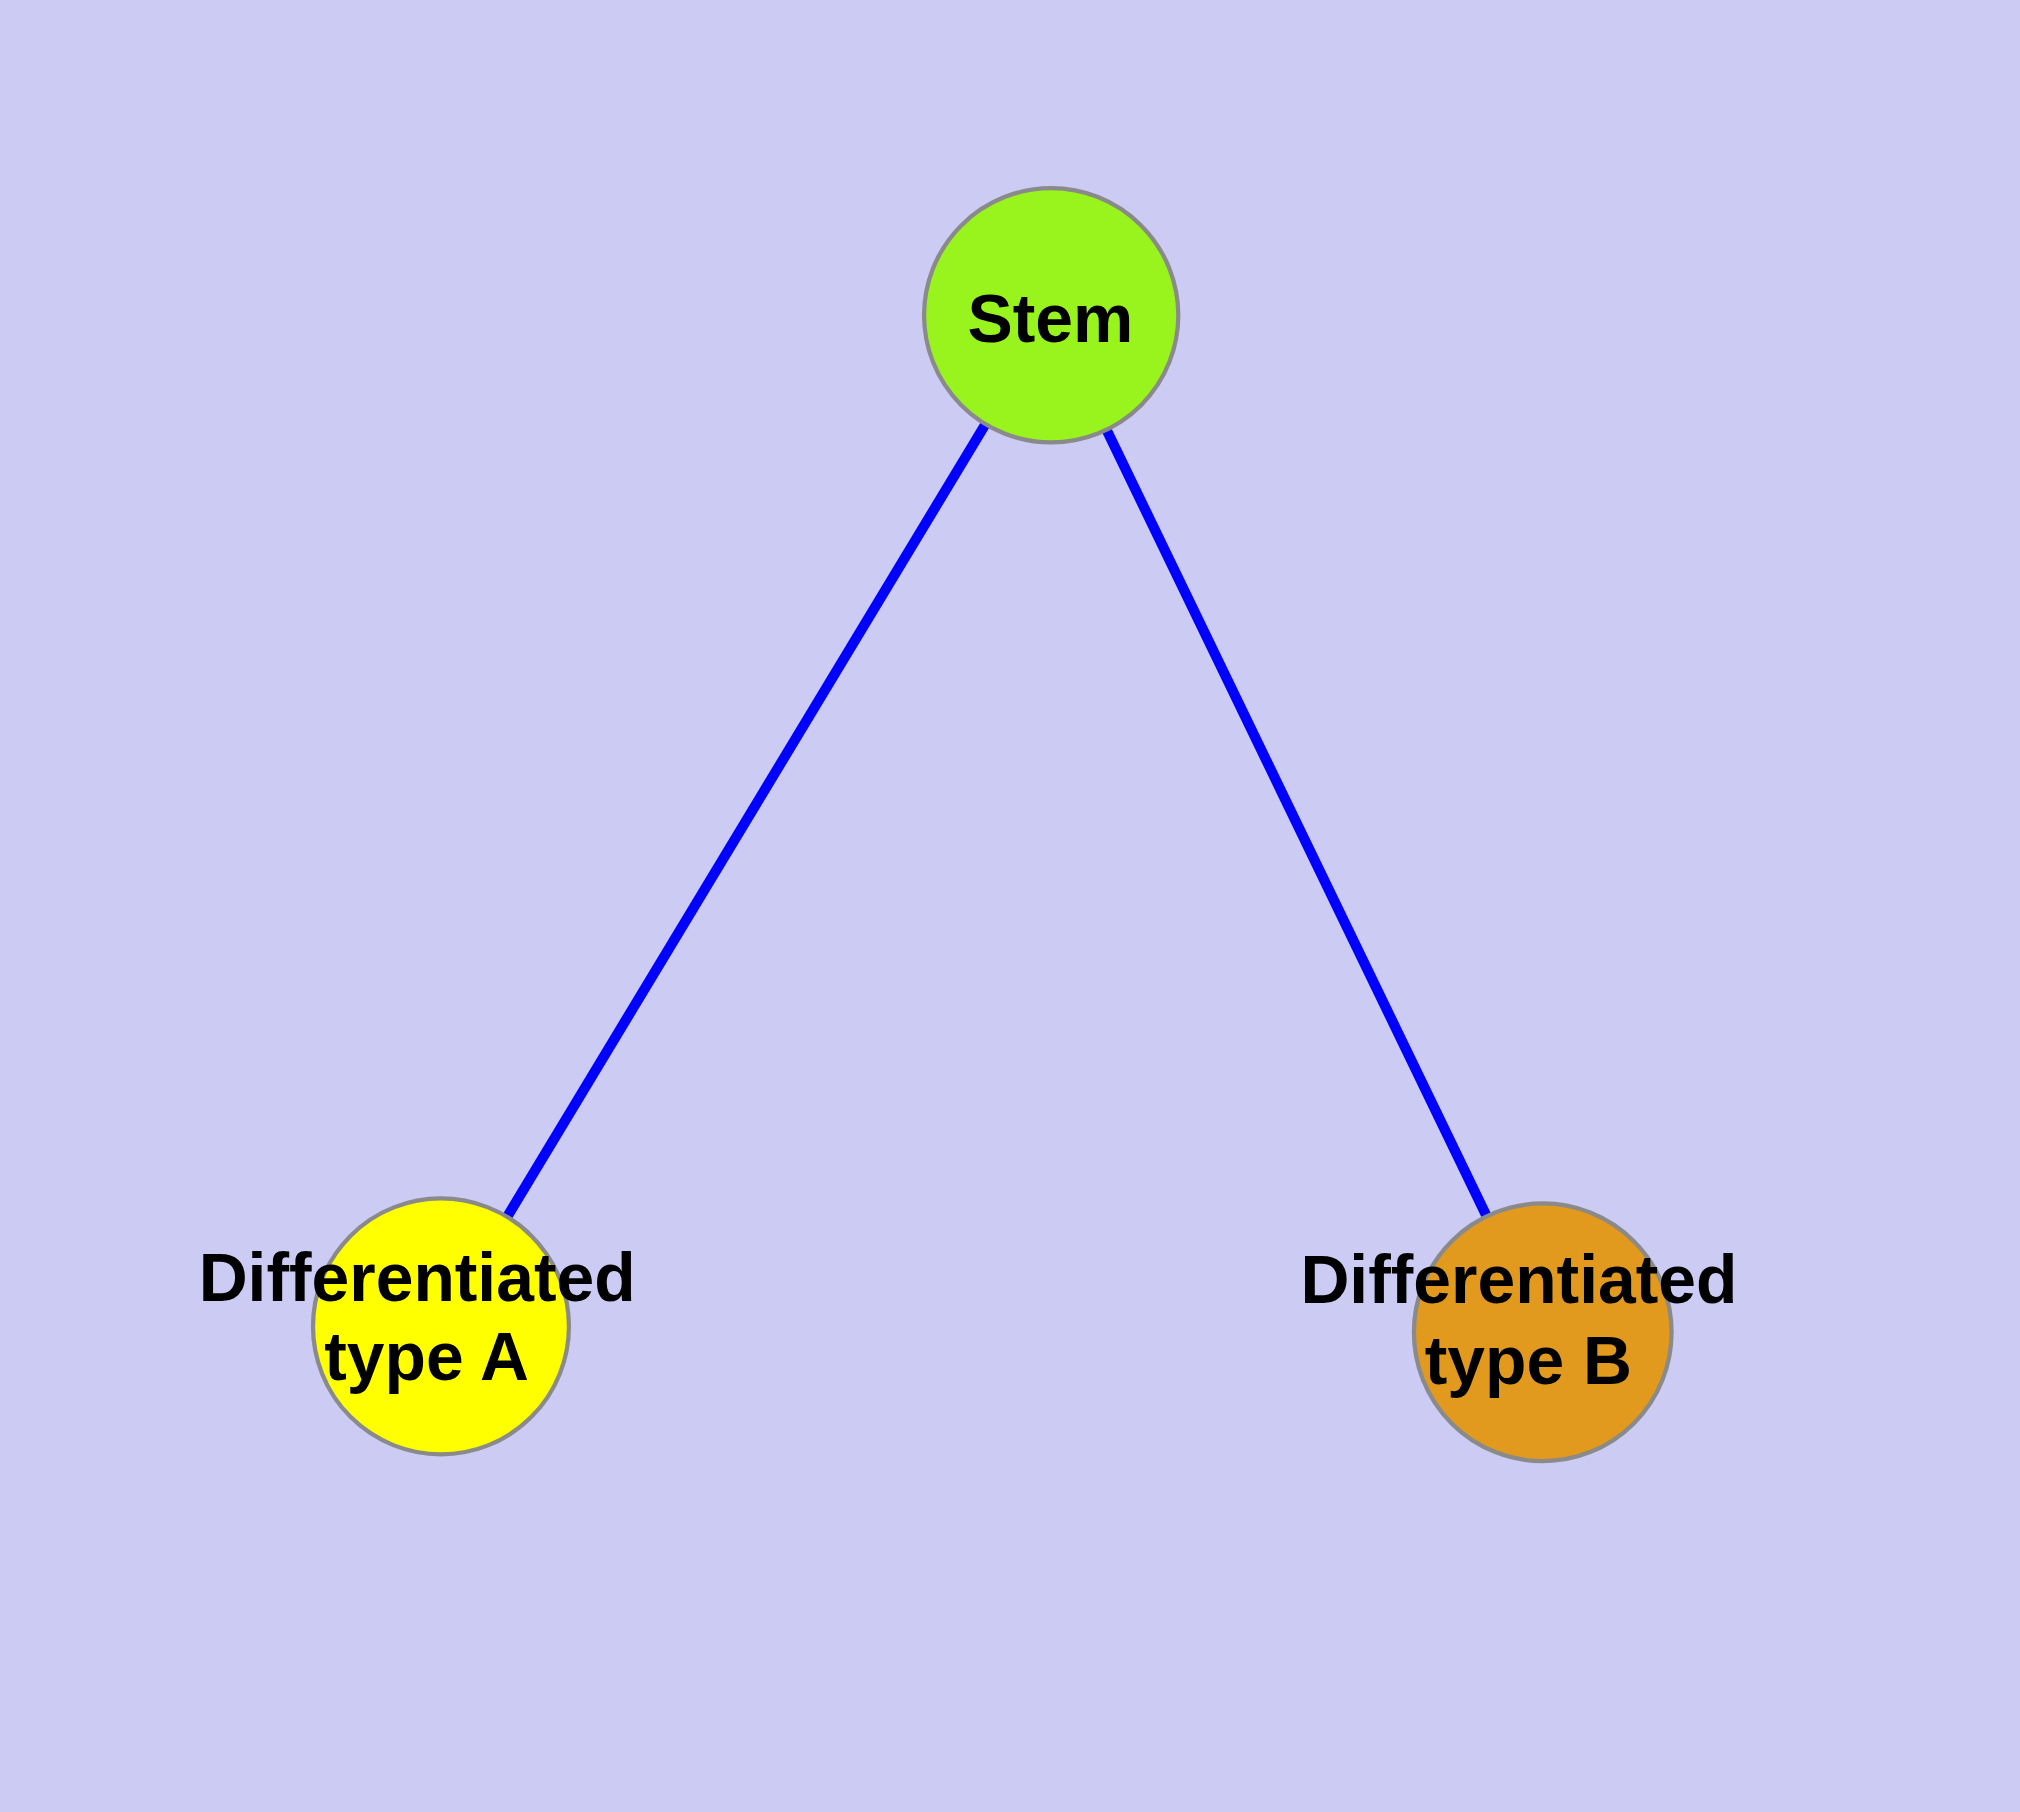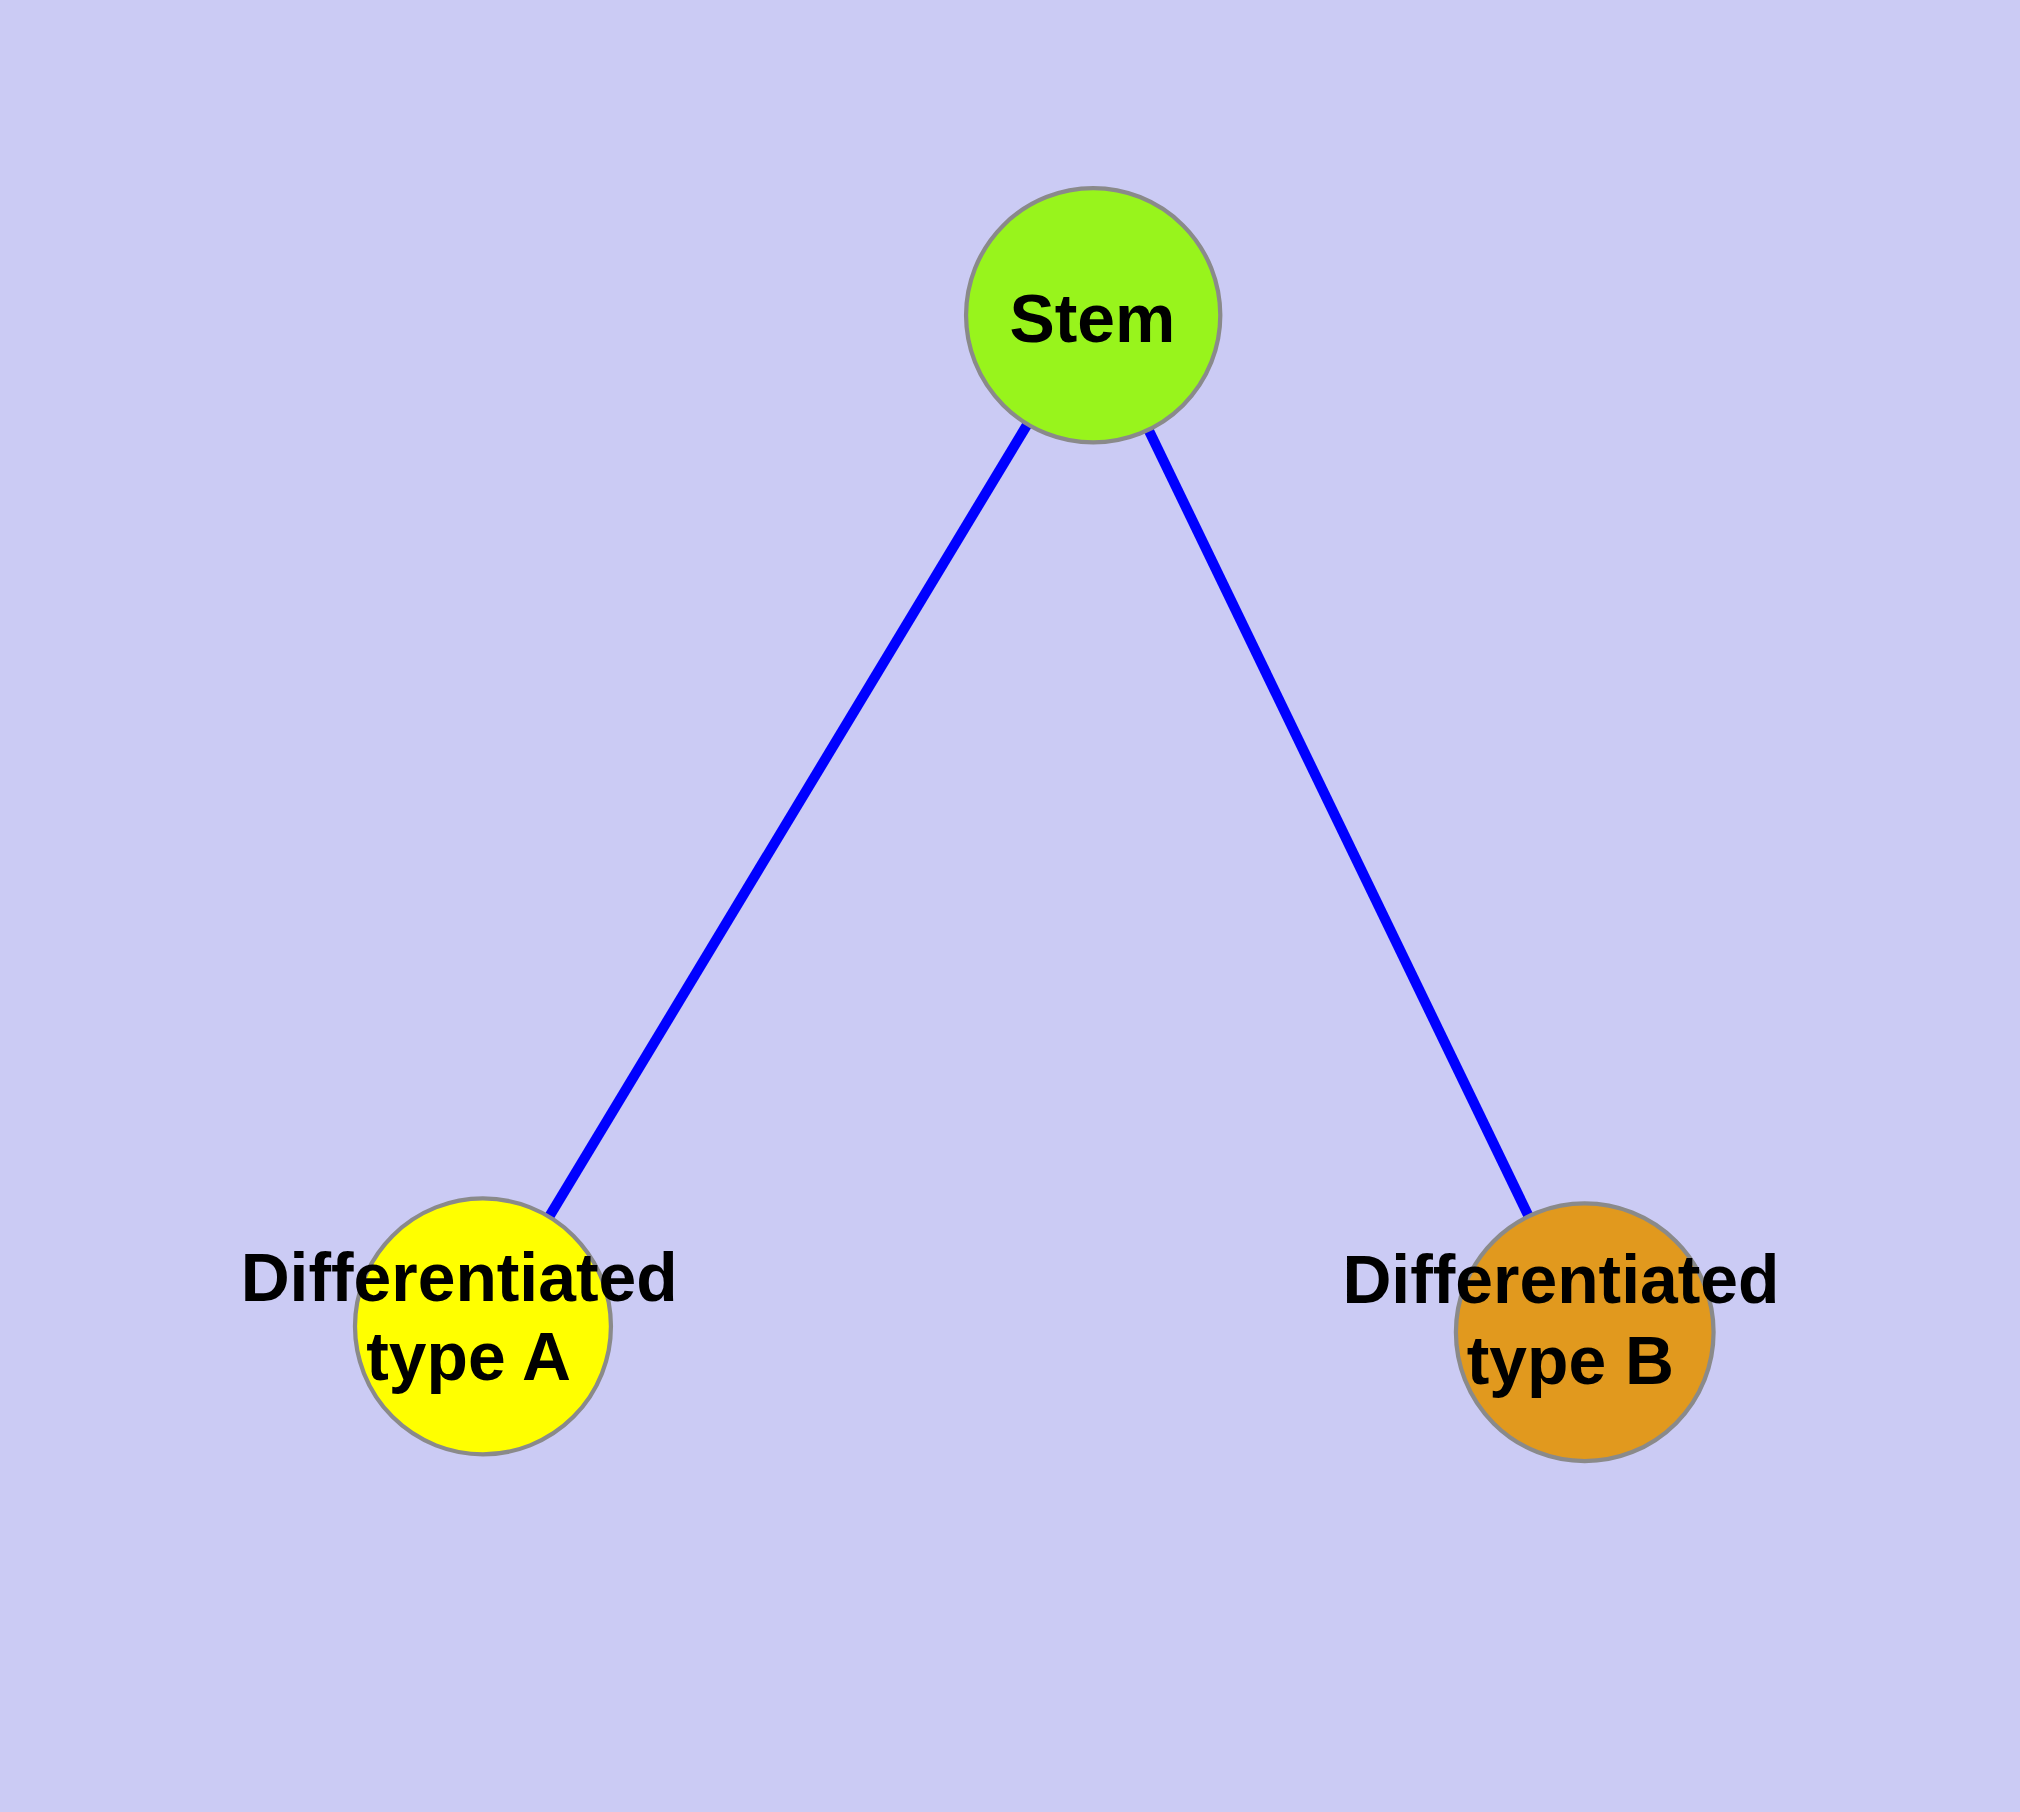--- a/index.html
+++ b/index.html
@@ -7,21 +7,20 @@
     padding: 0;
     width: 2021px;
     height: 1812px;
     background: #CBCBF4;
     overflow: hidden;
   }
   .diagram-wrap {
     position: relative;
     width: 1609px;
     height: 1812px;
-    padding-left: 42px;
   }
   svg { display: block; }
   .edge {
     stroke-width: 12;
     stroke-linecap: butt;
     fill: none;
   }
   .node-circle {
     stroke: #8A8A8A;
     stroke-width: 5;

